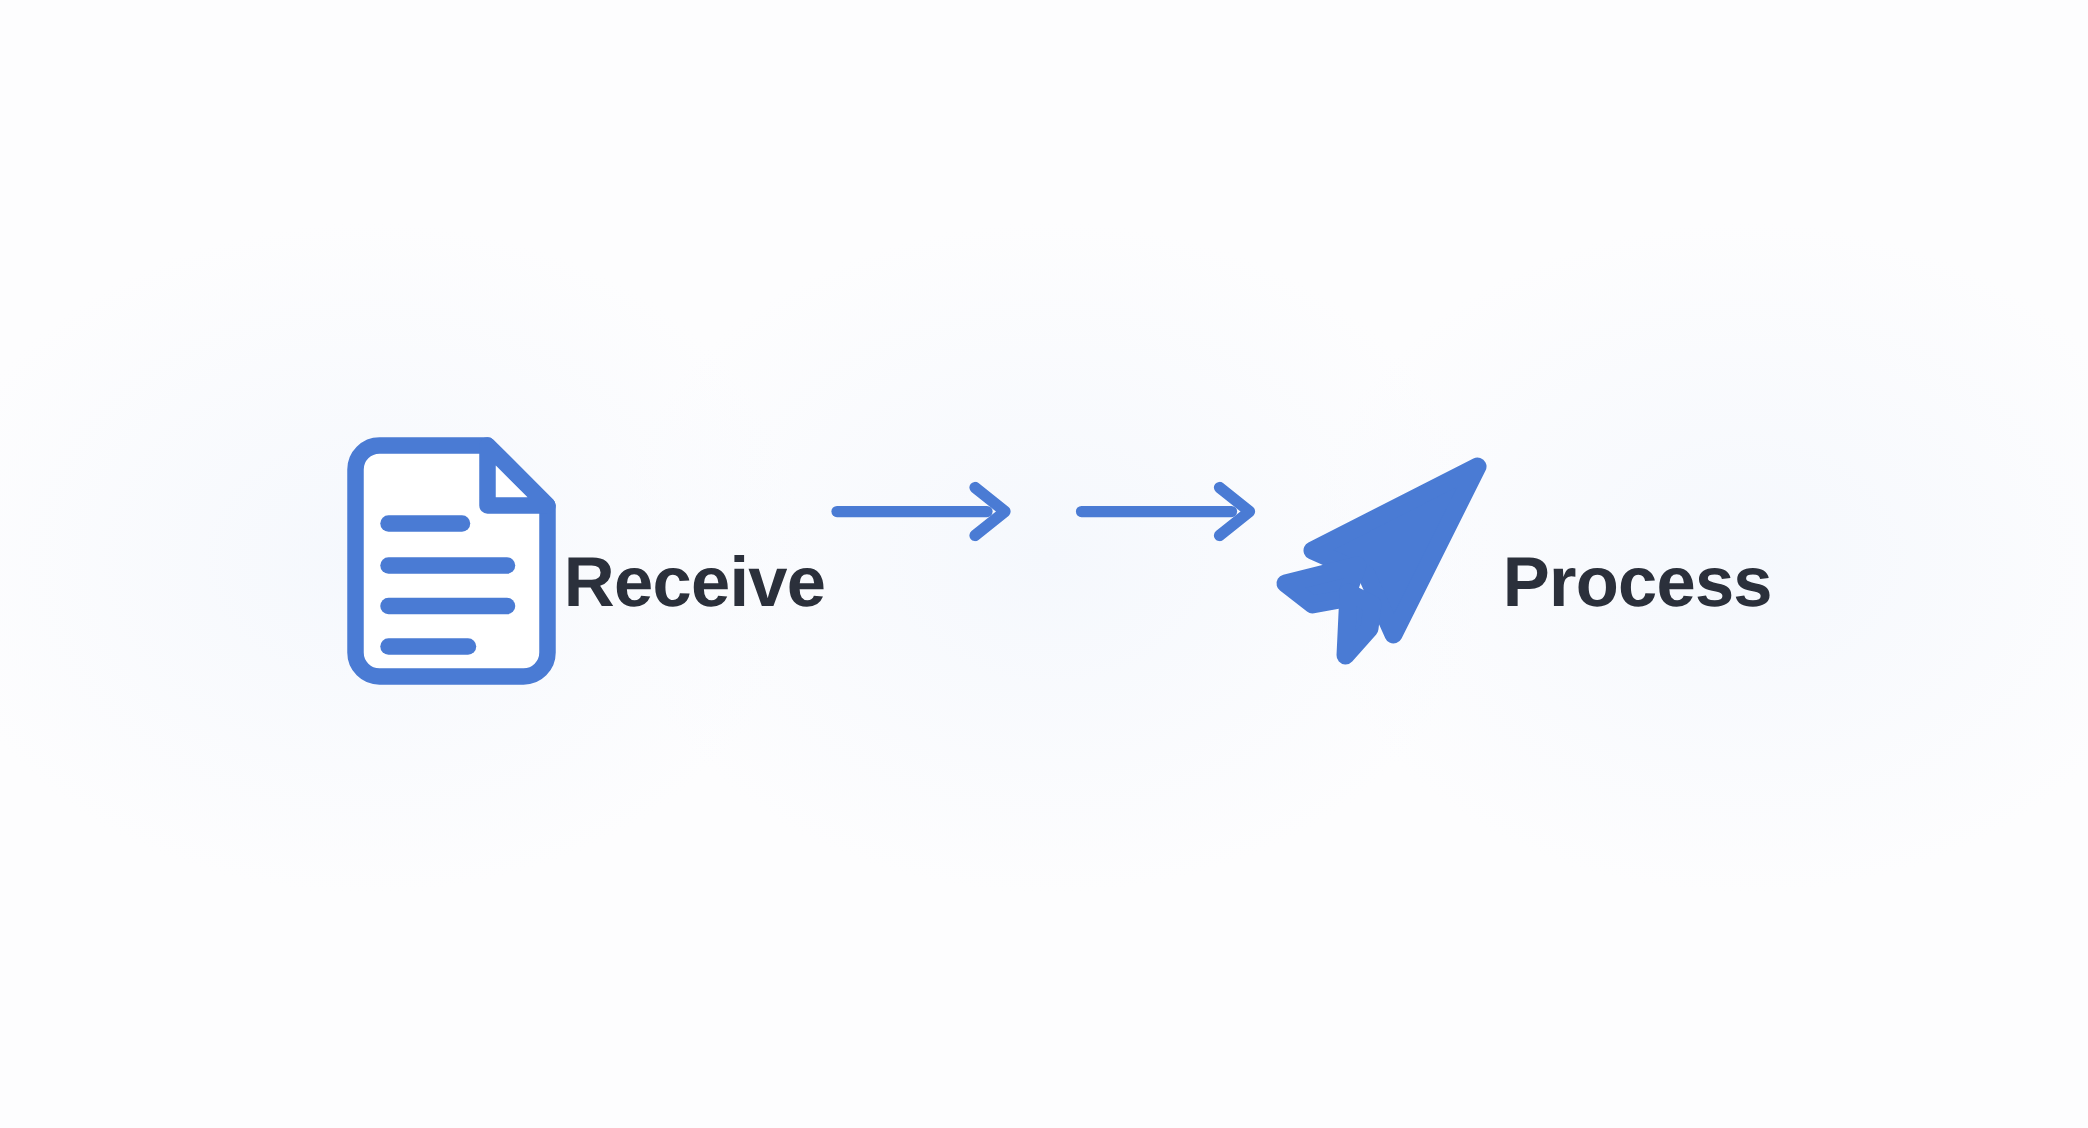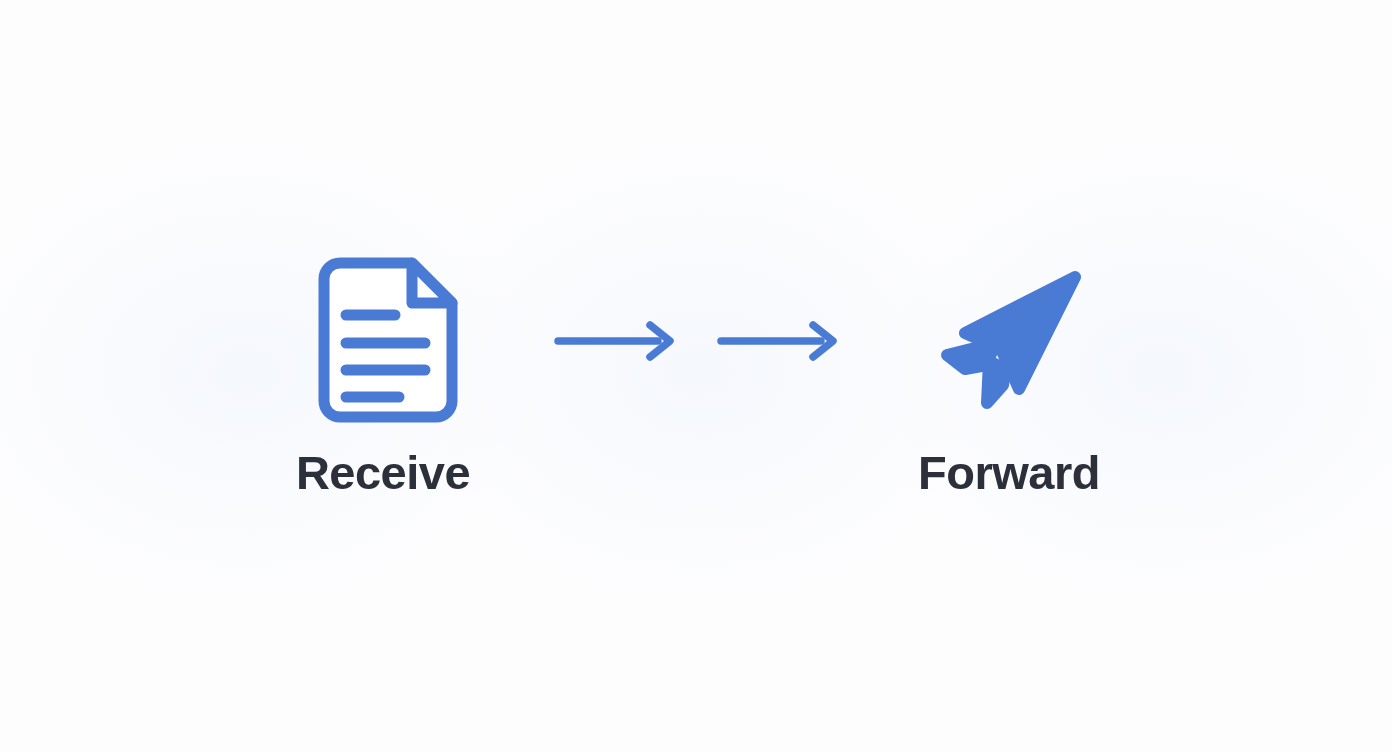--- a/index.html
+++ b/index.html
@@ -32,21 +32,20 @@
     width: 1392px;
     height: 752px;
     display: flex;
     flex-direction: row;
     align-items: center;
     justify-content: center;
   }
 
   .step {
     display: flex;
-    flex-direction: column;
     align-items: center;
     justify-content: center;
     width: 300px;
   }
 
   .step-icon {
     height: 170px;
     display: flex;
     align-items: center;
     justify-content: center;
@@ -138,17 +137,17 @@
                      Z"></path>
 
             <path d="M62 104
                      L60 146
                      L76 128
                      L78 112
                      Z"></path>
           </g>
         </svg>
       </div>
-      <div class="step-label">Forward</div>
+      <div class="step-label">Process</div>
     </div>
 
   </div>
 </div>
 
 </body></html>

